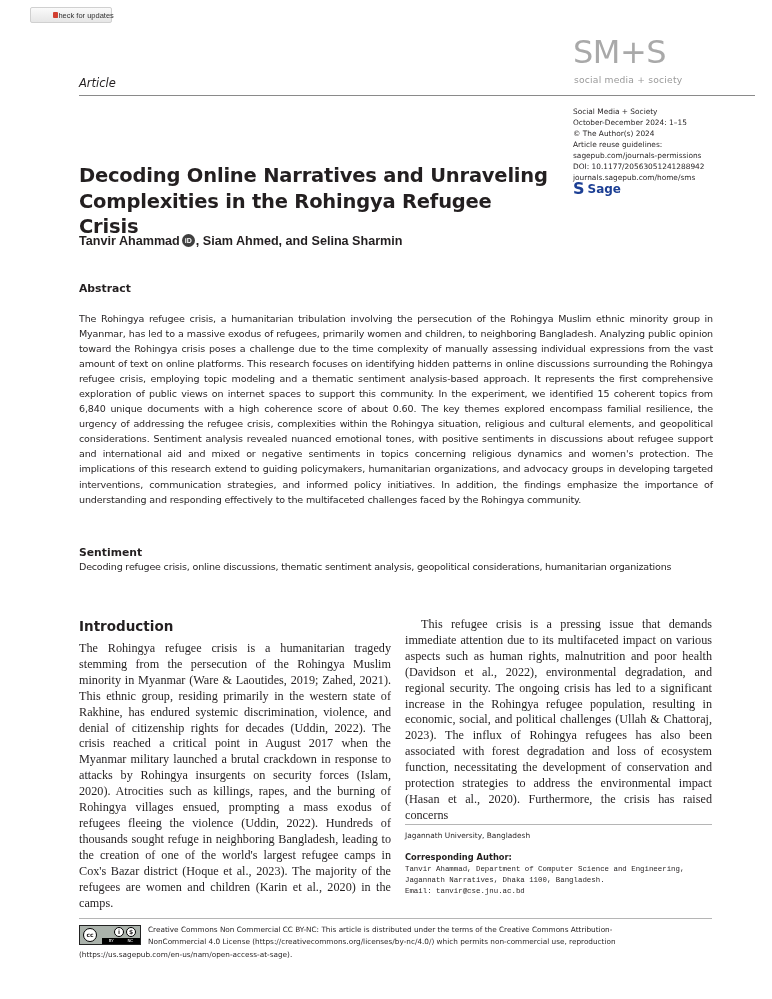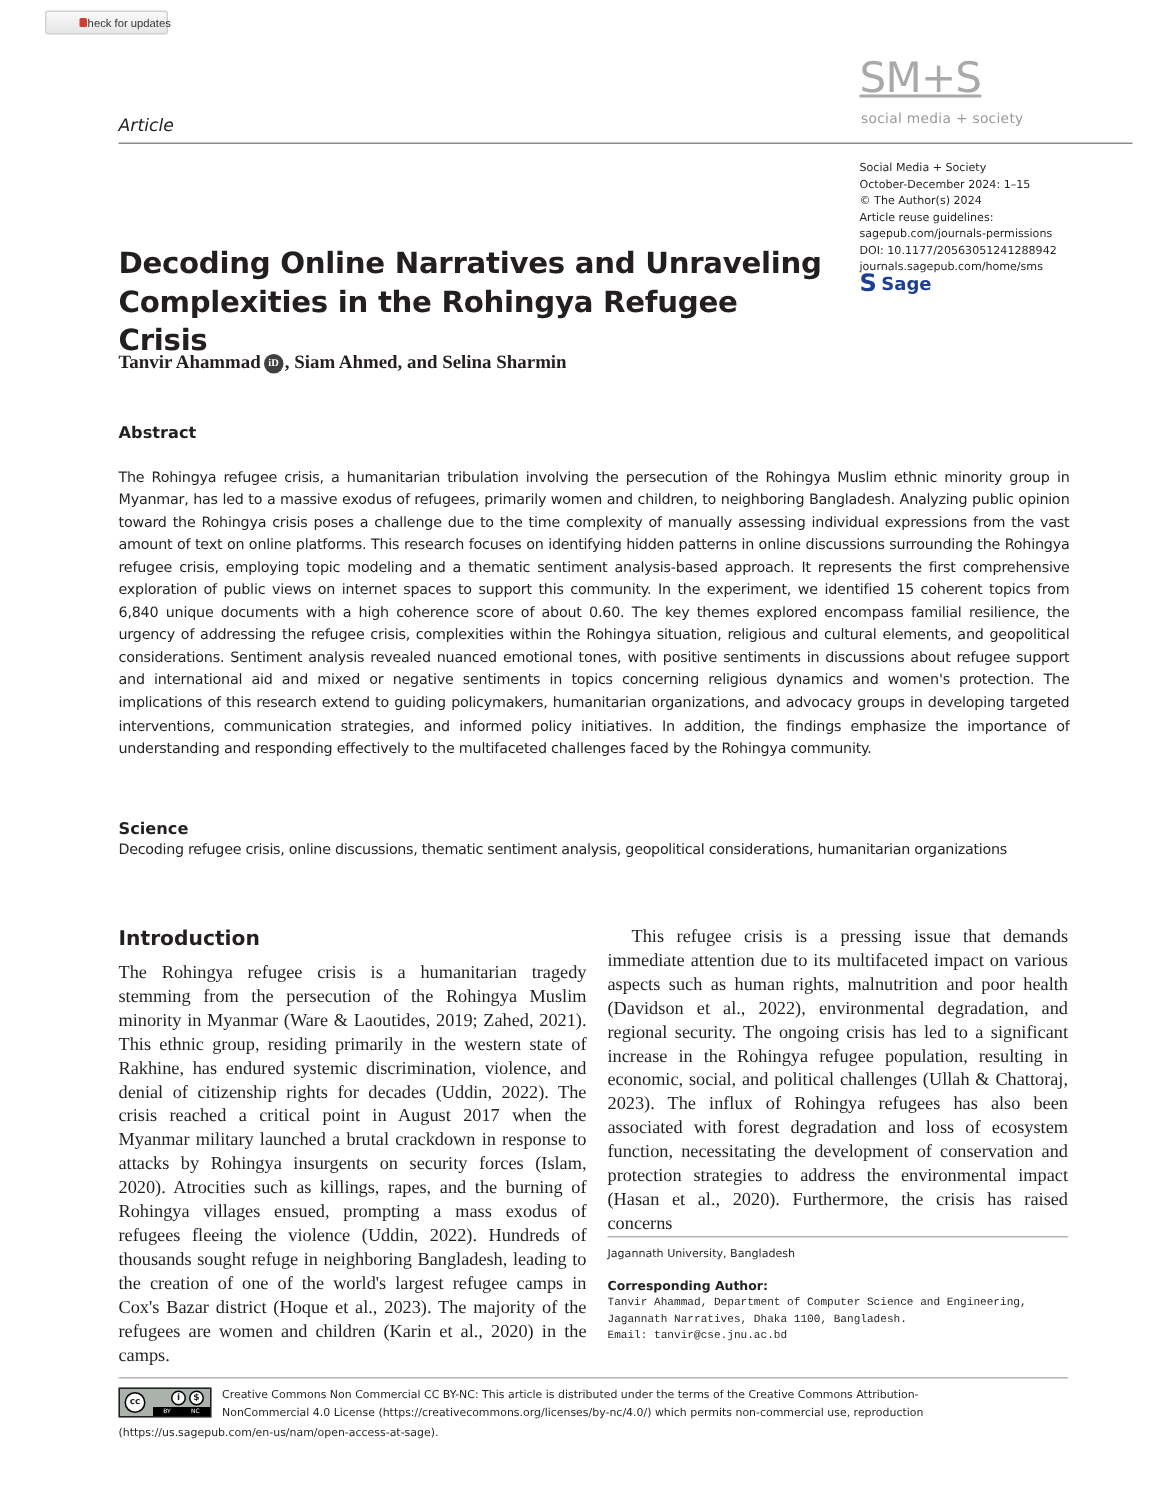--- a/index.html
+++ b/index.html
@@ -6,36 +6,36 @@
   body { width: 772px; height: 999px; position: relative; overflow: hidden; color: #231f20; }
 
   
   .cfu { position: absolute; left: 30px; top: 7px; width: 82px; height: 16px; border: 1px solid #d0d0d0; border-radius: 2px;
          background: linear-gradient(#fafafa, #e6e6e6); display: flex; align-items: center; gap: 3px; padding-left: 19px; box-sizing: border-box; }
   .cfu-icon { width: 11px; height: 11px; border-radius: 50%; background: conic-gradient(#f4b400 0 33%, #d23f31 33% 66%, #4aa3df 66% 100%); position: relative; }
   .cfu-icon::after { content: ""; position: absolute; left: 3px; top: 2px; width: 5px; height: 6px; background: #d23f31; border-radius: 1px; }
   .cfu-label { font-family: "Liberation Sans", sans-serif; font-size: 7.5px; color: #333; white-space: nowrap; }
 
   
-  .logo-big { position: absolute; left: 573px; top: 34px; font-family: "DejaVu Sans", sans-serif; font-size: 28px; letter-spacing: -0.5px; color: #a9a9a9; line-height: 36px; font-weight: normal; text-decoration: underline; }
+  .logo-big { position: absolute; left: 573px; top: 34px; font-family: "DejaVu Sans", sans-serif; font-size: 32px; letter-spacing: -0.5px; color: #a9a9a9; line-height: 36px; font-weight: normal; }
   .logo-sub { position: absolute; left: 574px; top: 74px; font-family: "DejaVu Sans", sans-serif; font-size: 9.2px; color: #9a9a9a; letter-spacing: 0.2px; }
 
   .article-label { position: absolute; left: 79px; top: 76px; font-family: "DejaVu Sans", sans-serif; font-style: italic; font-size: 11.5px; color: #231f20; }
   .top-rule { position: absolute; left: 79px; top: 95px; width: 676px; height: 1px; background: #8a8a8a; }
 
   
   .meta { position: absolute; left: 573px; top: 106px; font-family: "DejaVu Sans", sans-serif; font-size: 7.4px; line-height: 11px; color: #231f20; }
   .meta div { white-space: nowrap; }
   .sage { position: absolute; left: 573px; top: 181px; display: flex; align-items: center; gap: 3px; }
   .sage-s { font-family: "DejaVu Sans", sans-serif; font-weight: bold; font-size: 16px; color: #1c3f94; line-height: 16px; }
   .sage-label { font-family: "DejaVu Sans", sans-serif; font-weight: bold; font-size: 12px; color: #1c3f94; }
 
   
   .title { position: absolute; left: 79px; top: 115px; width: 470px; font-family: "DejaVu Sans", sans-serif; font-weight: bold; font-size: 19.5px; line-height: 25.5px; color: #231f20; letter-spacing: -0.2px; margin-top: 48px; }
-  .authors { position: absolute; left: 79px; top: 234px; font-family: Liberation Serif, serif; font-weight: bold; font-size: 12.6px; color: #231f20; display: flex; align-items: flex-end; white-space: nowrap; }
+  .authors { position: absolute; left: 79px; top: 234px; font-family: Liberation Sans, sans-serif; font-weight: bold; font-size: 12.6px; color: #231f20; display: flex; align-items: flex-start; white-space: nowrap; }
   .orcid { display: inline-block; width: 13px; height: 13px; border-radius: 50%; background: #404040; color: #fff; font-size: 7px; line-height: 13px; text-align: center; font-weight: bold; margin: 0 1px 0 2px; }
 
   
   .abstract-h { position: absolute; left: 79px; top: 282px; font-family: "DejaVu Sans", sans-serif; font-weight: bold; font-size: 10.8px; }
   .abstract { position: absolute; left: 79px; top: 311px; width: 634px; font-family: "DejaVu Sans", sans-serif; font-size: 9.55px; line-height: 15.05px; text-align: justify; letter-spacing: -0.15px; }
 
   .kw-h { position: absolute; left: 79px; top: 546px; font-family: "DejaVu Sans", sans-serif; font-weight: bold; font-size: 10.8px; }
   .kw { position: absolute; left: 79px; top: 561px; width: 660px; font-family: "DejaVu Sans", sans-serif; font-size: 9.55px; letter-spacing: -0.2px; white-space: nowrap; }
 
   
@@ -92,21 +92,21 @@
 
 <div class="authors">
   <span>Tanvir Ahammad</span>
   <span class="orcid">iD</span>
   <span>, Siam Ahmed, and Selina Sharmin</span>
 </div>
 
 <div class="abstract-h">Abstract</div>
 <div class="abstract">The Rohingya refugee crisis, a humanitarian tribulation involving the persecution of the Rohingya Muslim ethnic minority group in Myanmar, has led to a massive exodus of refugees, primarily women and children, to neighboring Bangladesh. Analyzing public opinion toward the Rohingya crisis poses a challenge due to the time complexity of manually assessing individual expressions from the vast amount of text on online platforms. This research focuses on identifying hidden patterns in online discussions surrounding the Rohingya refugee crisis, employing topic modeling and a thematic sentiment analysis-based approach. It represents the first comprehensive exploration of public views on internet spaces to support this community. In the experiment, we identified 15 coherent topics from 6,840 unique documents with a high coherence score of about 0.60. The key themes explored encompass familial resilience, the urgency of addressing the refugee crisis, complexities within the Rohingya situation, religious and cultural elements, and geopolitical considerations. Sentiment analysis revealed nuanced emotional tones, with positive sentiments in discussions about refugee support and international aid and mixed or negative sentiments in topics concerning religious dynamics and women's protection. The implications of this research extend to guiding policymakers, humanitarian organizations, and advocacy groups in developing targeted interventions, communication strategies, and informed policy initiatives. In addition, the findings emphasize the importance of understanding and responding effectively to the multifaceted challenges faced by the Rohingya community.</div>
 
-<div class="kw-h">Science</div>
+<div class="kw-h">Sentiment</div>
 <div class="kw">Decoding refugee crisis, online discussions, thematic sentiment analysis, geopolitical considerations, humanitarian organizations</div>
 
 <div class="intro-h">Introduction</div>
 <div class="col col-left">The Rohingya refugee crisis is a humanitarian tragedy stemming from the persecution of the Rohingya Muslim minority in Myanmar (Ware &amp; Laoutides, 2019; Zahed, 2021). This ethnic group, residing primarily in the western state of Rakhine, has endured systemic discrimination, violence, and denial of citizenship rights for decades (Uddin, 2022). The crisis reached a critical point in August 2017 when the Myanmar military launched a brutal crackdown in response to attacks by Rohingya insurgents on security forces (Islam, 2020). Atrocities such as killings, rapes, and the burning of Rohingya villages ensued, prompting a mass exodus of refugees fleeing the violence (Uddin, 2022). Hundreds of thousands sought refuge in neighboring Bangladesh, leading to the creation of one of the world's largest refugee camps in Cox's Bazar district (Hoque et al., 2023). The majority of the refugees are women and children (Karin et al., 2020) in the camps.</div>
 <div class="col col-right">This refugee crisis is a pressing issue that demands immediate attention due to its multifaceted impact on various aspects such as human rights, malnutrition and poor health (Davidson et al., 2022), environmental degradation, and regional security. The ongoing crisis has led to a significant increase in the Rohingya refugee population, resulting in economic, social, and political challenges (Ullah &amp; Chattoraj, 2023). The influx of Rohingya refugees has also been associated with forest degradation and loss of ecosystem function, necessitating the development of conservation and protection strategies to address the environmental impact (Hasan et al., 2020). Furthermore, the crisis has raised concerns</div>
 
 <div class="aff-rule"></div>
 <div class="aff">Jagannath University, Bangladesh</div>
 <div class="corr-h">Corresponding Author:</div>
 <div class="corr">

